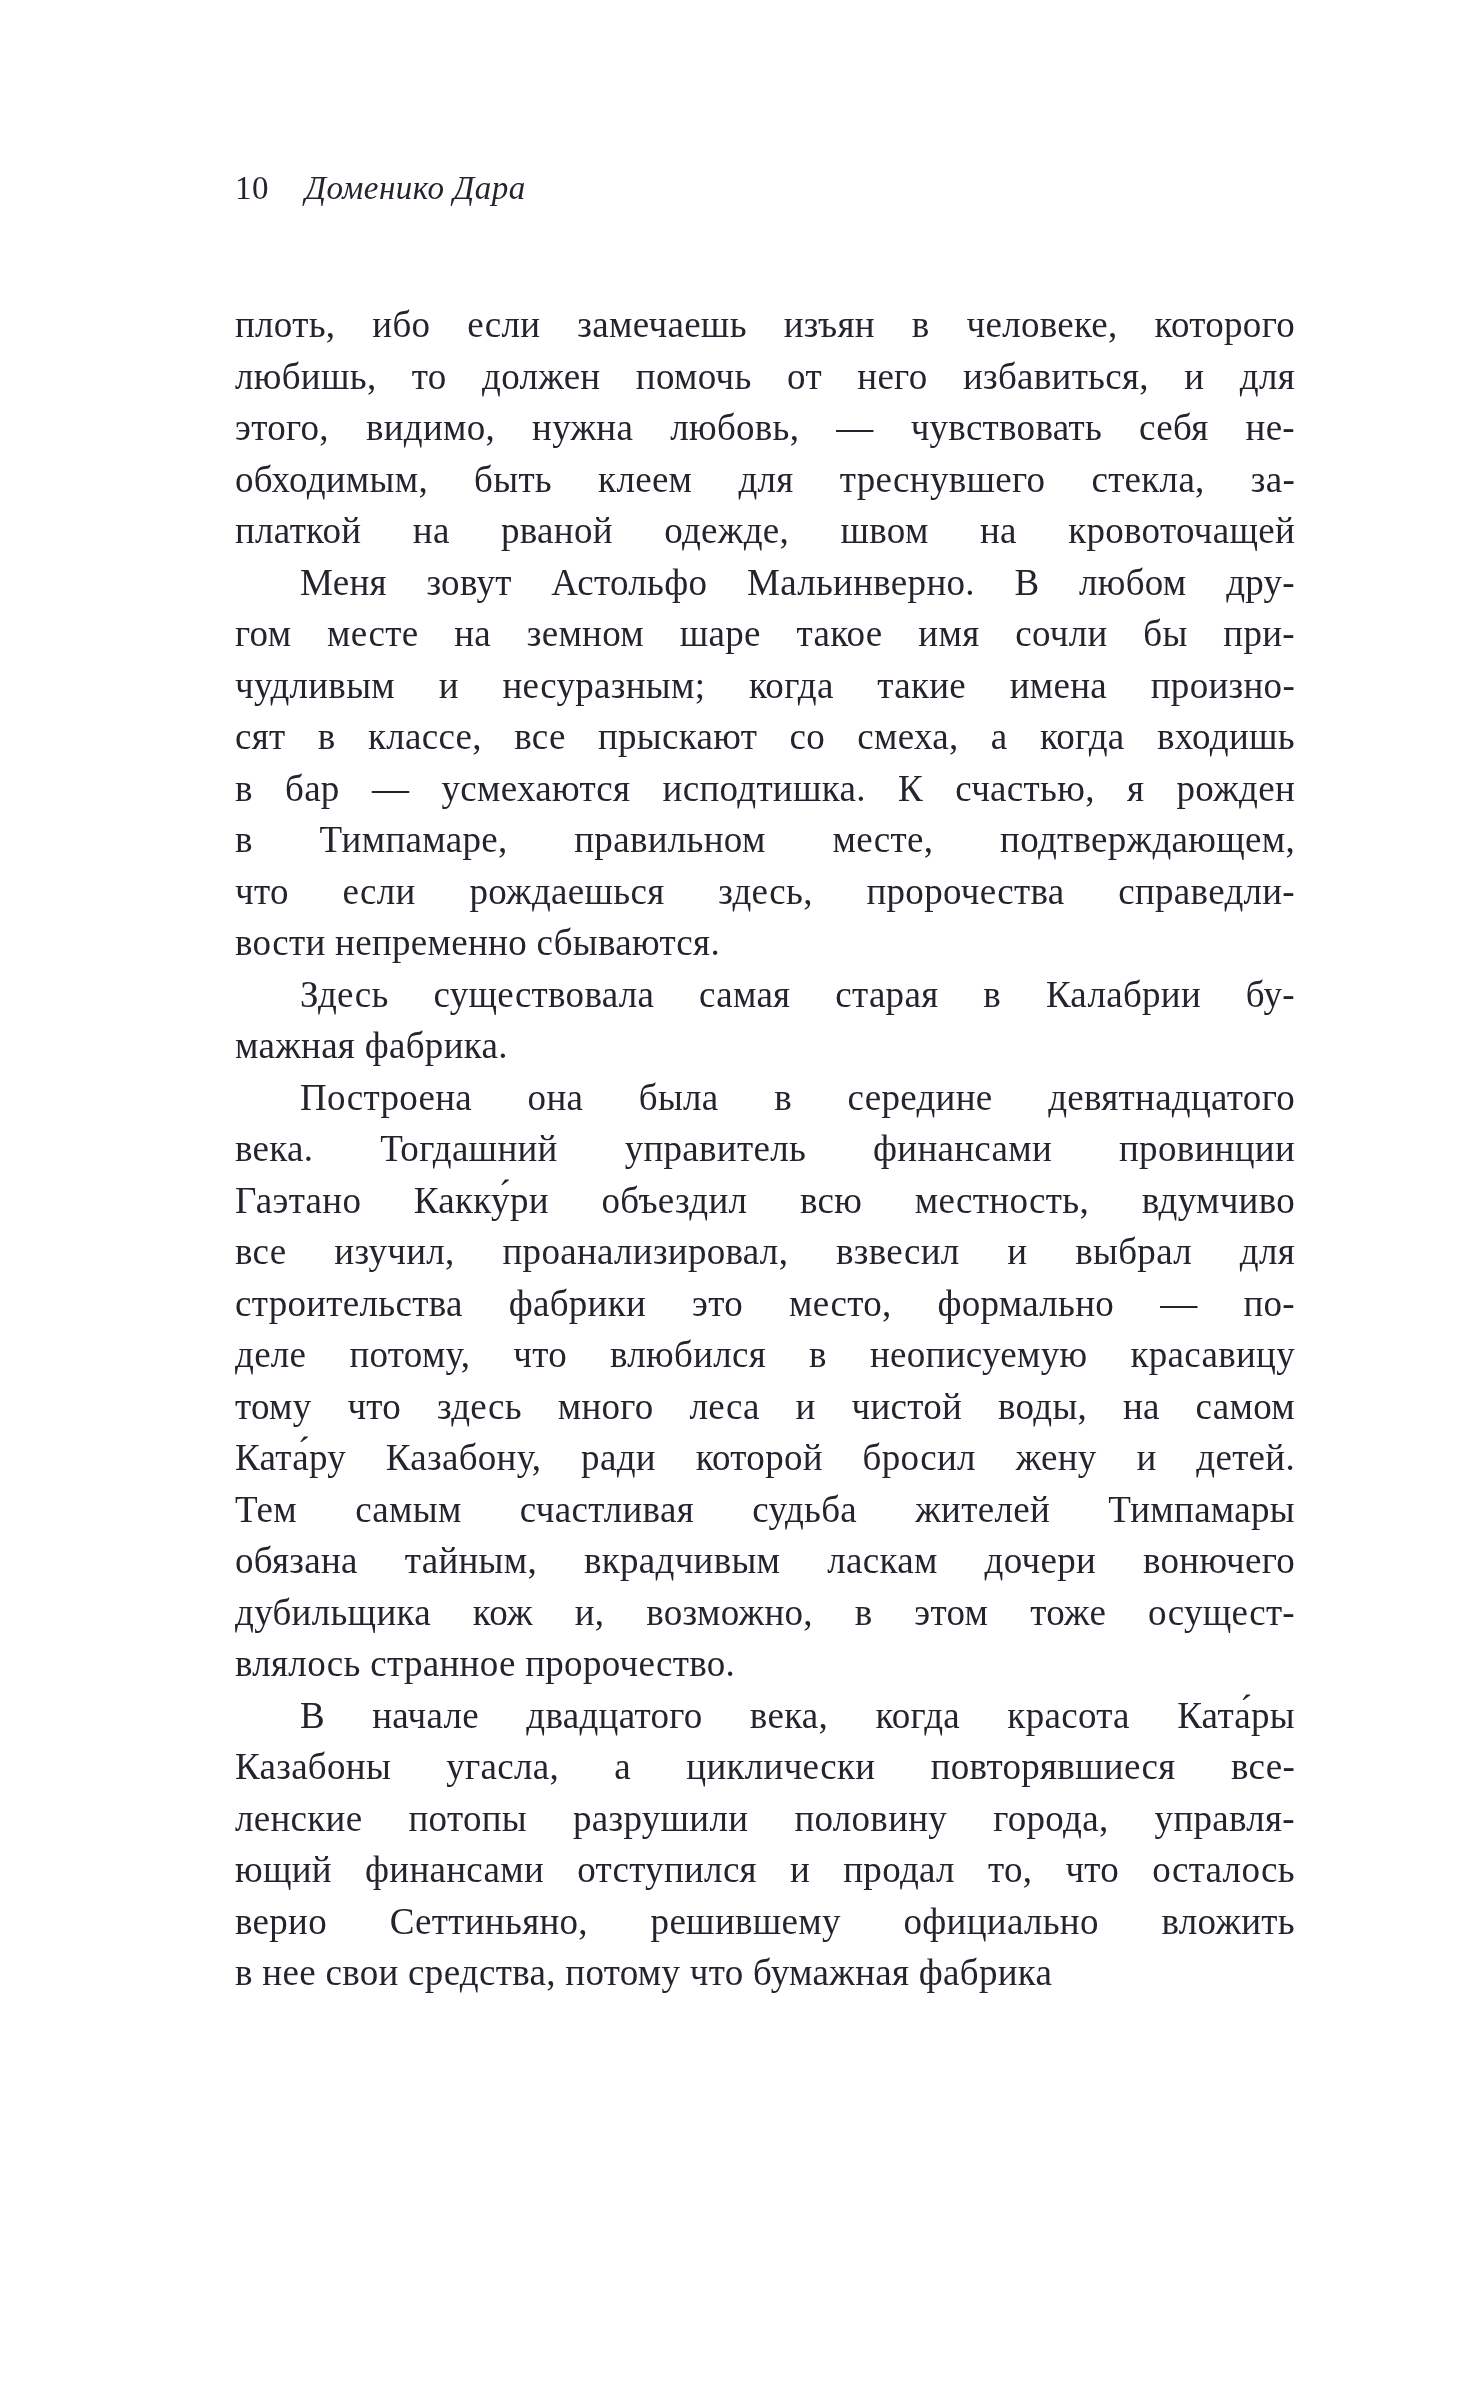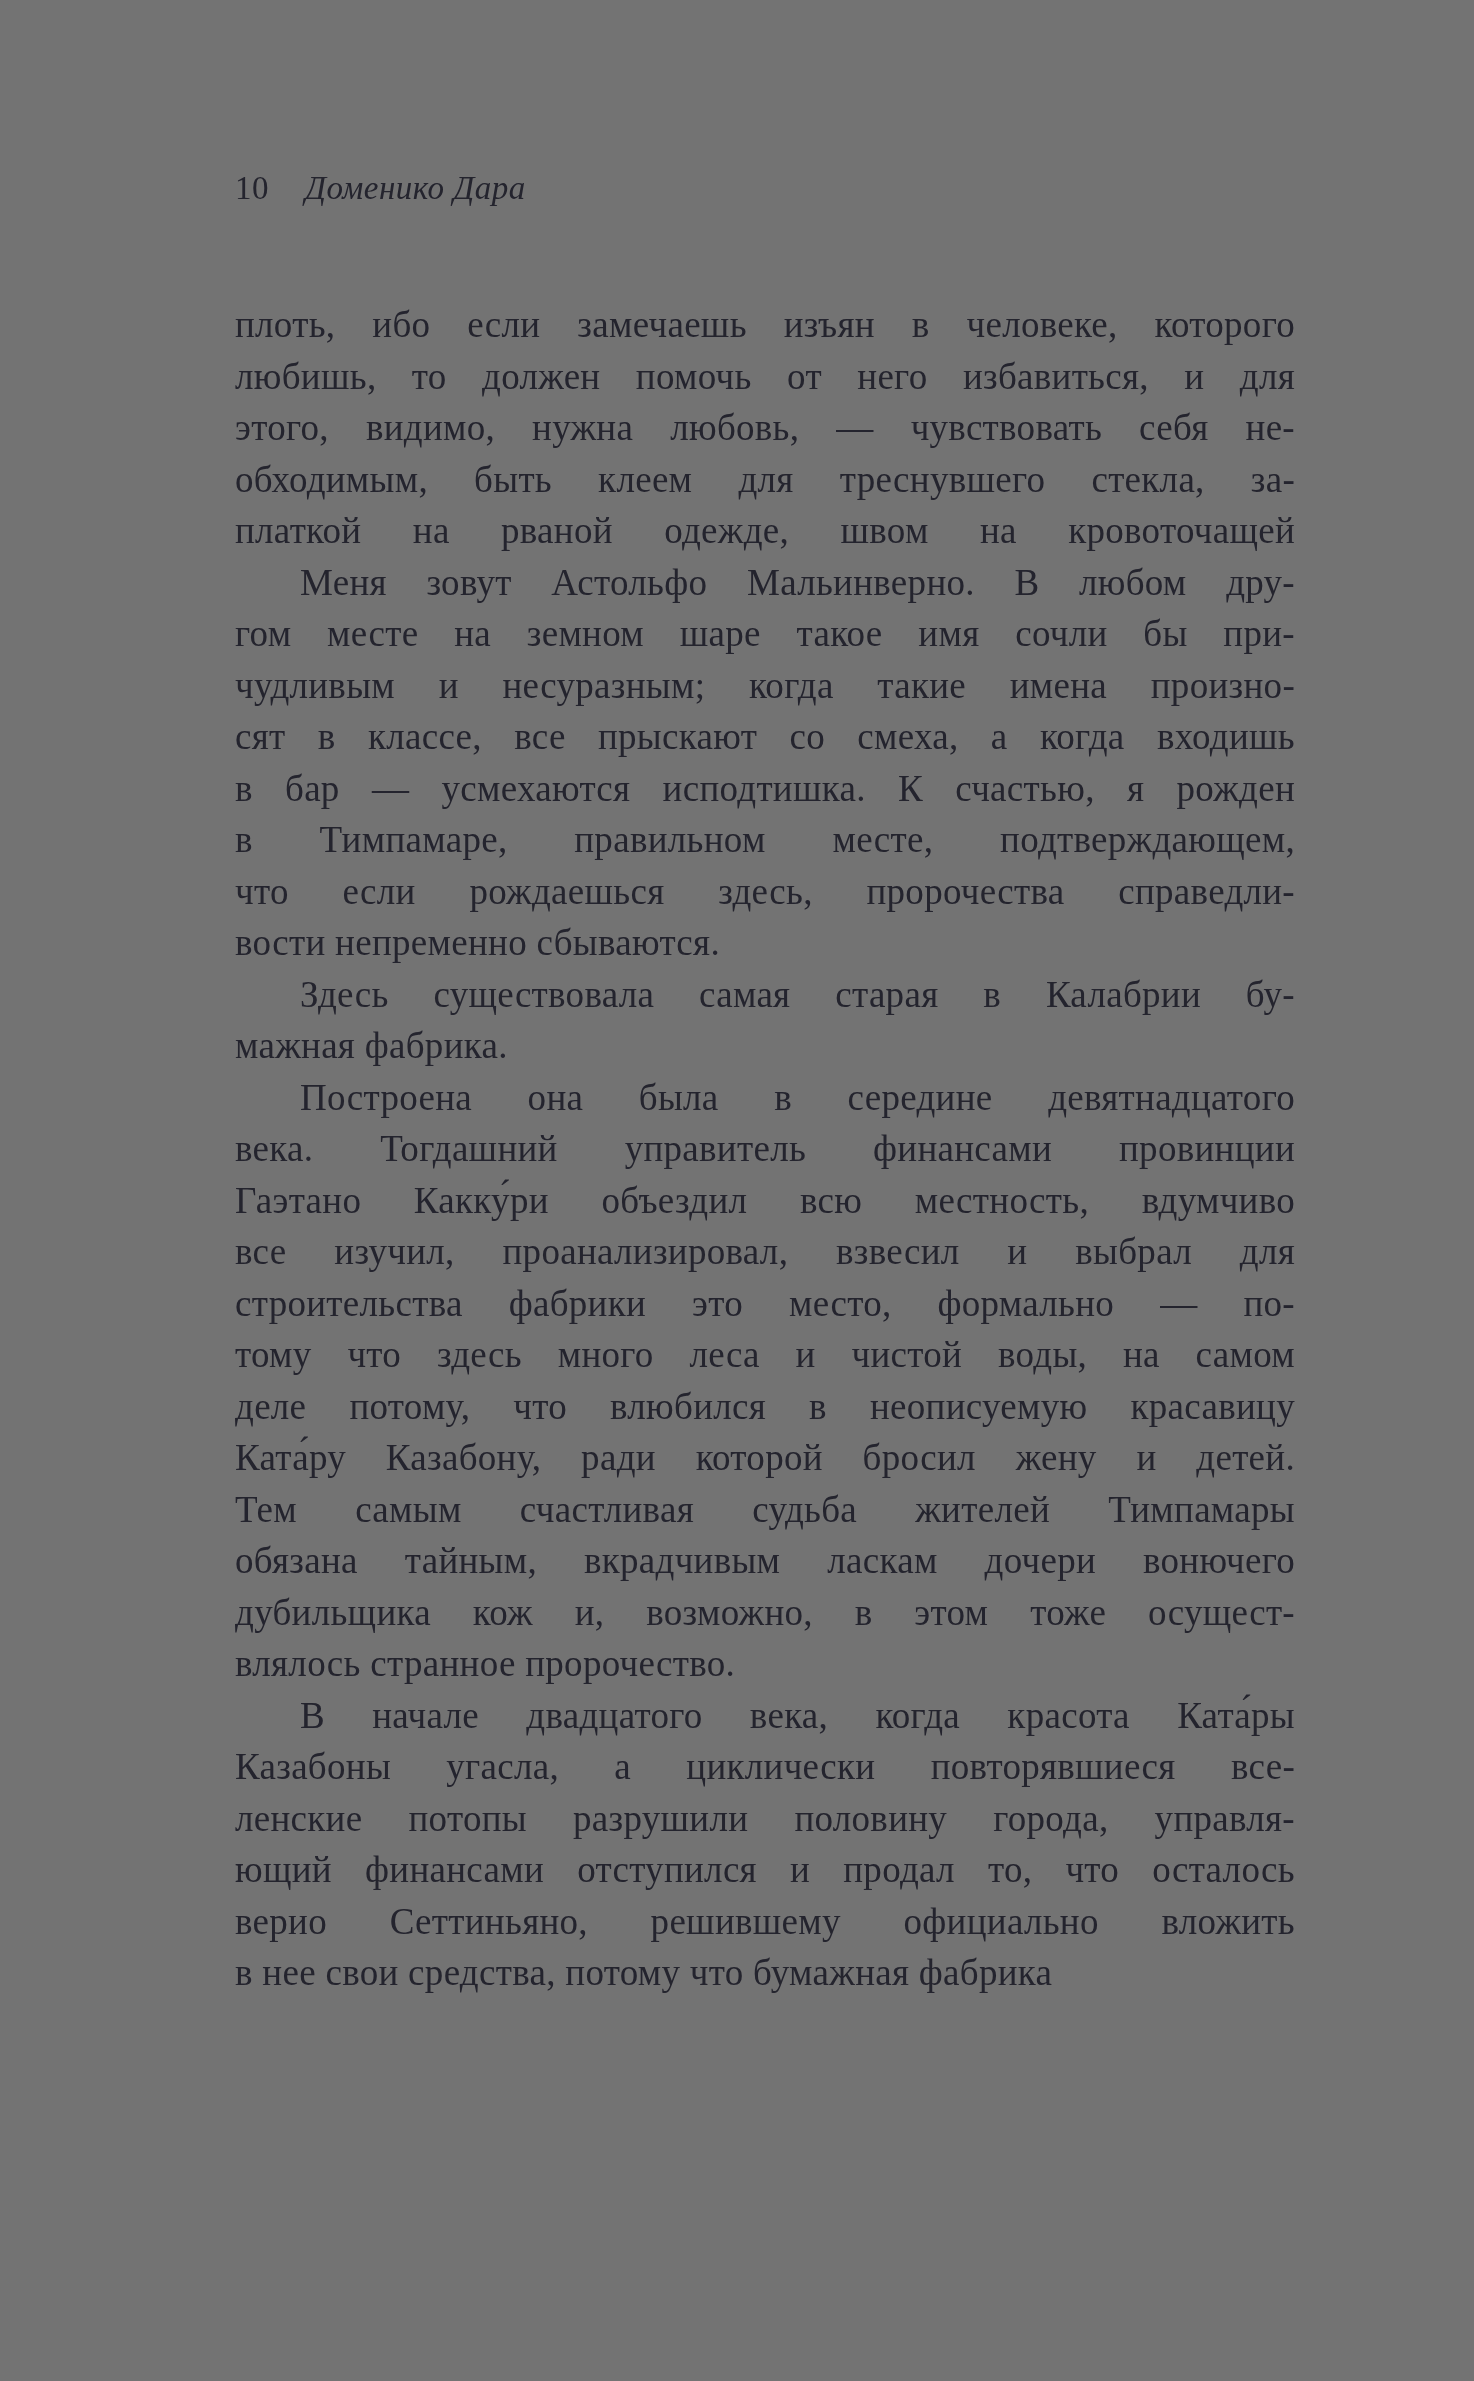--- a/index.html
+++ b/index.html
@@ -5,21 +5,21 @@
   html, body {
     margin: 0;
     padding: 0;
     background: #e8e8e8;
   }
   .page {
     position: relative;
     width: 1474px;
     height: 2381px;
     margin: 0 auto;
-    background: #737373;
+    background: #ffffff;
     color: #24242e;
     font-family: "Liberation Serif", "DejaVu Serif", serif;
     overflow: hidden;
   }
   .running-header {
     position: absolute;
     top: 168px;
     left: 235px;
     width: 1060px;
     font-size: 33px;
@@ -79,22 +79,22 @@
       <div class="line">в Тимпамаре, правильном месте, подтверждающем,</div>
       <div class="line">что если рождаешься здесь, пророчества справедли-</div>
       <div class="line last">вости непременно сбываются.</div>
       <div class="line indent">Здесь существовала самая старая в Калабрии бу-</div>
       <div class="line last">мажная фабрика.</div>
       <div class="line indent">Построена она была в середине девятнадцатого</div>
       <div class="line">века. Тогдашний управитель финансами провинции</div>
       <div class="line">Гаэтано Какку́ри объездил всю местность, вдумчиво</div>
       <div class="line">все изучил, проанализировал, взвесил и выбрал для</div>
       <div class="line">строительства фабрики это место, формально — по-</div>
+      <div class="line">деле потому, что влюбился в неописуемую красавицу</div>
       <div class="line">тому что здесь много леса и чистой воды, на самом</div>
-      <div class="line">деле потому, что влюбился в неописуемую красавицу</div>
       <div class="line">Ката́ру Казабону, ради которой бросил жену и детей.</div>
       <div class="line">Тем самым счастливая судьба жителей Тимпамары</div>
       <div class="line">обязана тайным, вкрадчивым ласкам дочери вонючего</div>
       <div class="line">дубильщика кож и, возможно, в этом тоже осущест-</div>
       <div class="line last">влялось странное пророчество.</div>
       <div class="line indent">В начале двадцатого века, когда красота Ката́ры</div>
       <div class="line">Казабоны угасла, а циклически повторявшиеся все-</div>
       <div class="line">ленские потопы разрушили половину города, управля-</div>
       <div class="line">ющий финансами отступился и продал то, что осталось</div>
       <div class="line">верио Сеттиньяно, решившему официально вложить</div>

